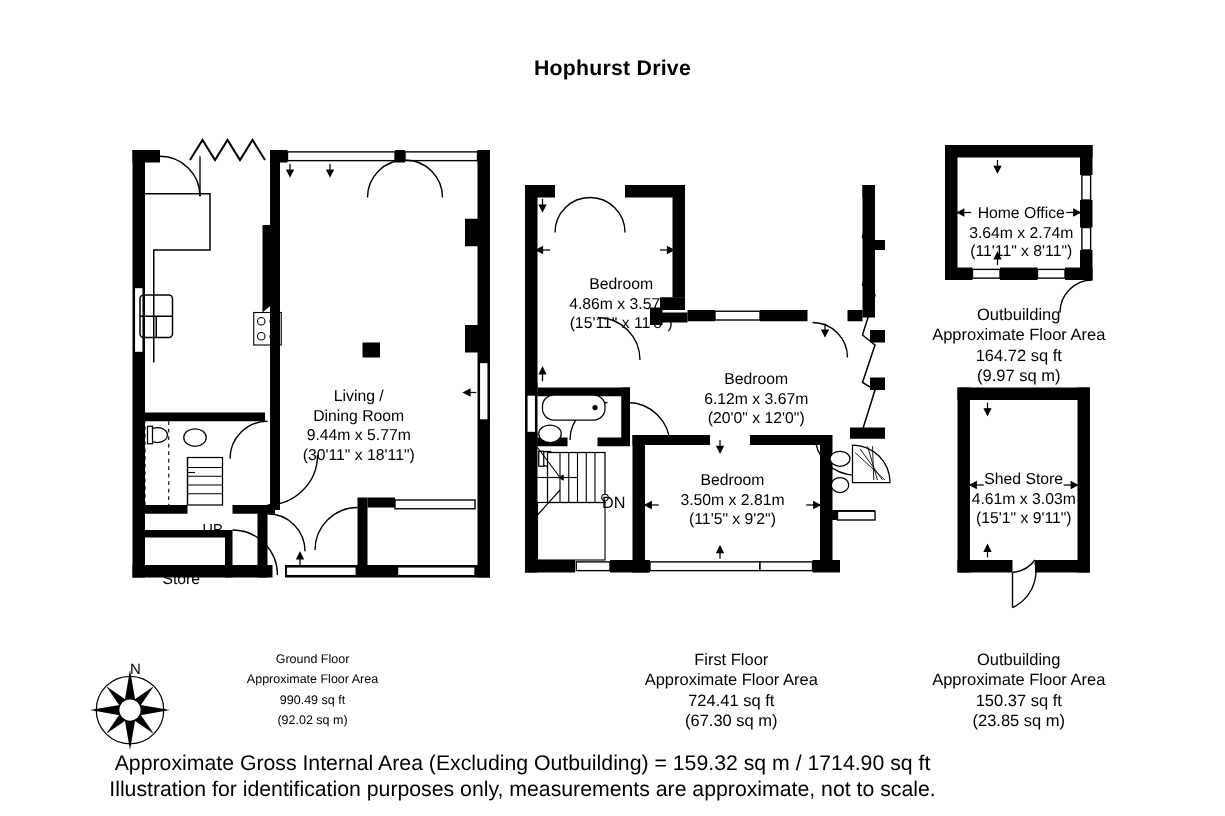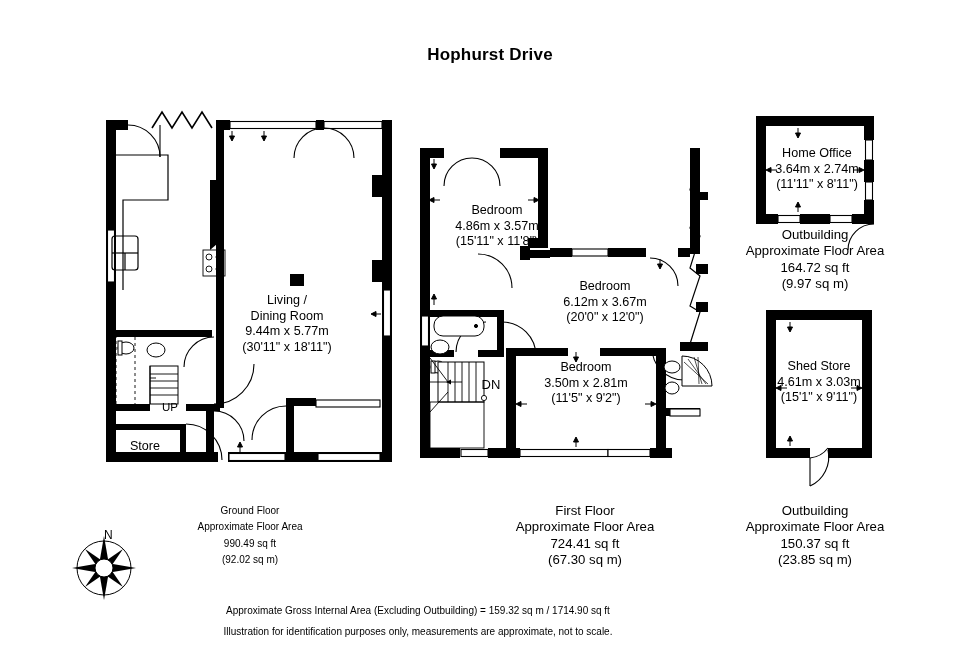--- a/index.html
+++ b/index.html
@@ -35,28 +35,29 @@
     left: 0;
     width: 980px;
     height: 653px;
   }
   .caption {
     position: absolute;
     text-align: center;
     font-size: 12.6px;
     line-height: 15.6px;
     white-space: nowrap;
+    margin-top: 17px;
   }
   .caption div { display: block; }
   .footer {
     position: absolute;
     left: 0;
     width: 836px;
     text-align: center;
-    font-size: 10px;
+    font-size: 17px;
     line-height: 21px;
   }
   .footer-1 { top: 600px; }
   .footer-2 { top: 621px; }
   .compass-label {
     position: absolute;
     font-size: 12px;
     left: 104px;
     top: 528px;
   }

